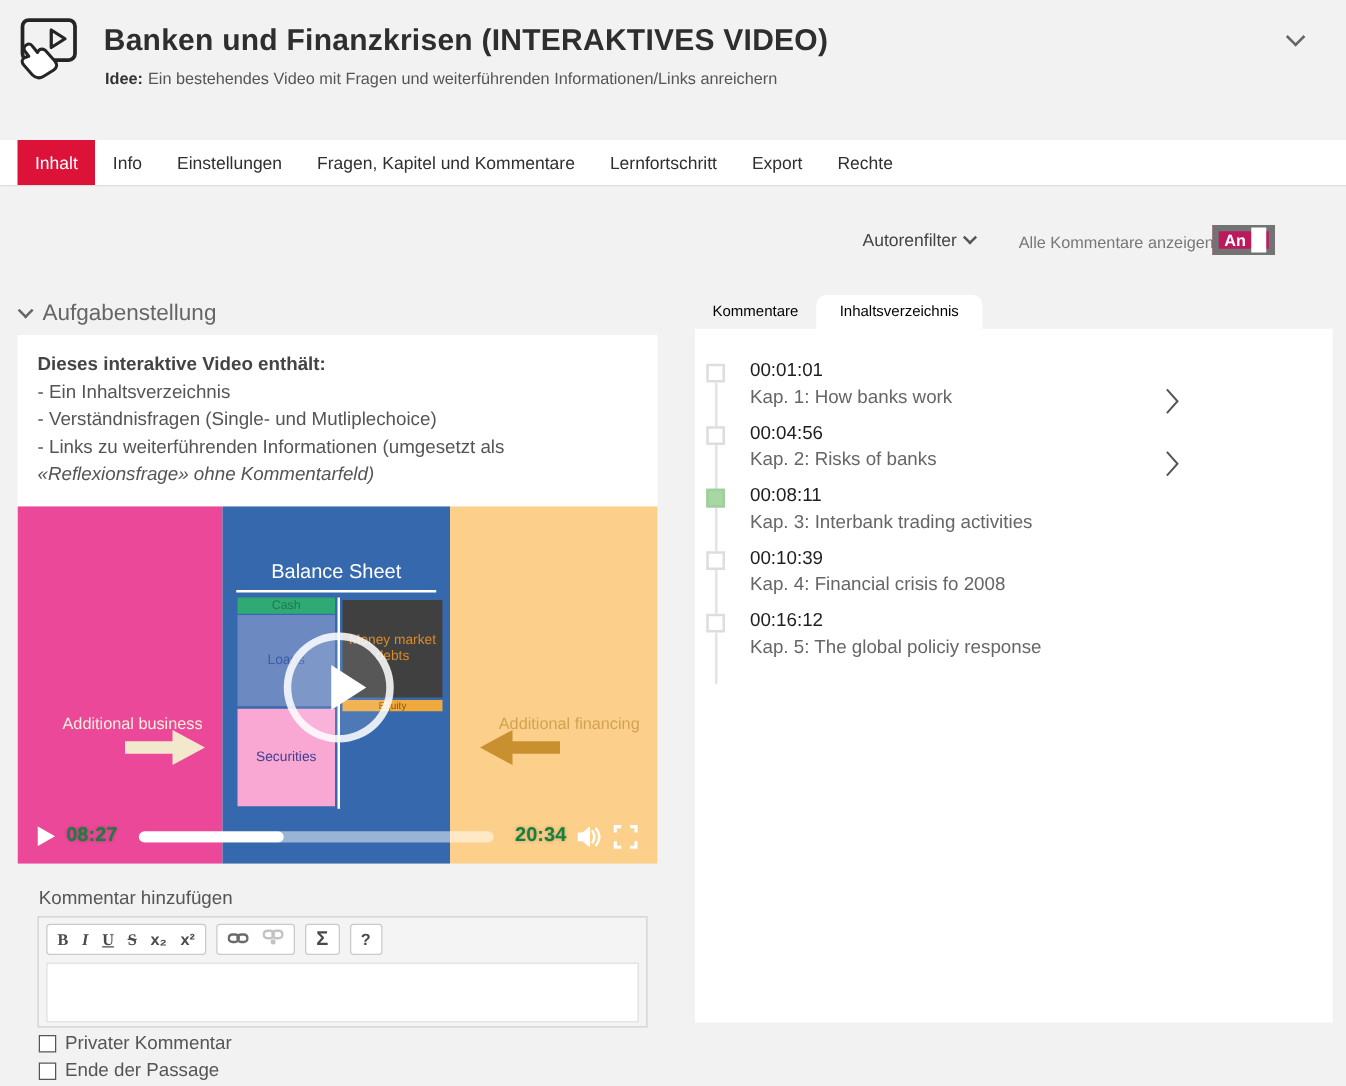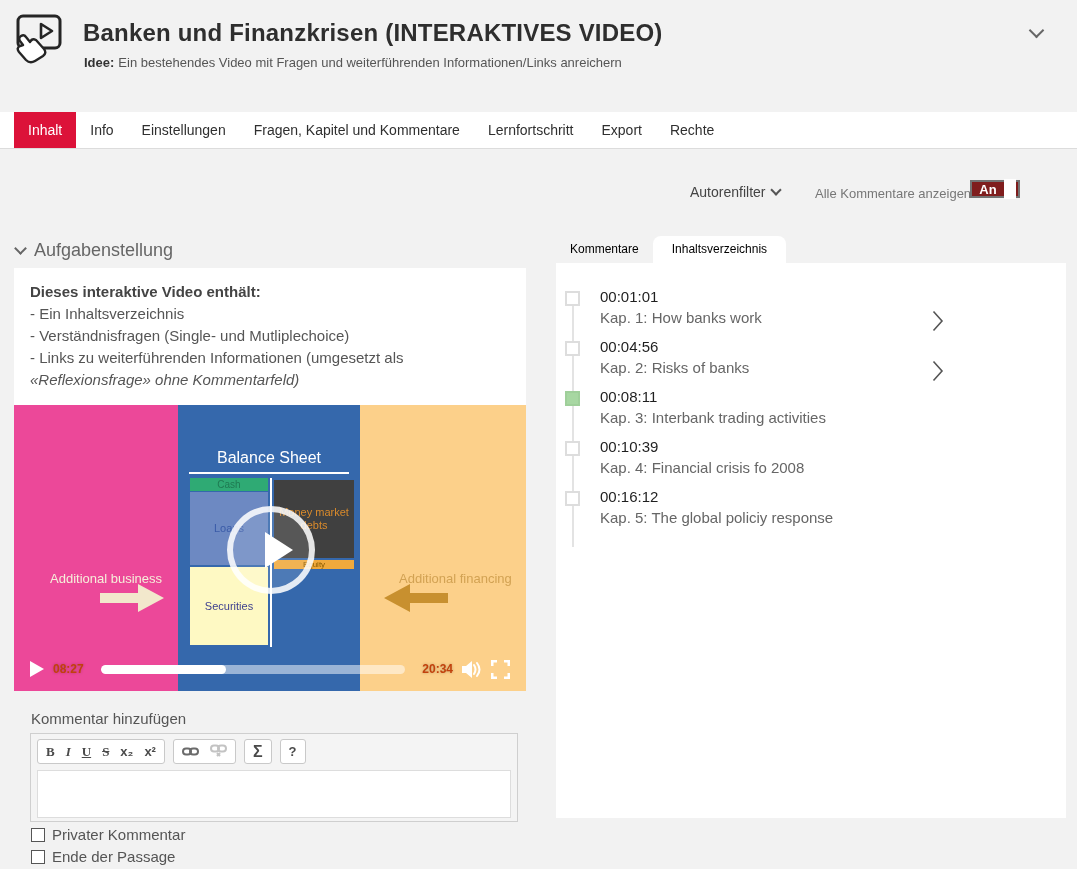--- a/index.html
+++ b/index.html
@@ -20,22 +20,22 @@
   .chev-down { display:inline-block; width:11px; height:11px; border-right:2px solid #666; border-bottom:2px solid #666; transform:rotate(45deg); }
   
   .tabbar { position:absolute; top:112px; left:0; width:1077px; height:37px; background:#fff;
             border-bottom:1px solid #dcdcdc; display:flex; align-items:stretch; padding-left:14px; }
   .tab { display:flex; align-items:center; padding:0 14px; font-size:14px; color:#2f2f2f; cursor:pointer; white-space:nowrap; }
   .tab.active { background:#dc1239; color:#fff; }
   
   .author-filter { position:absolute; top:184px; left:690px; font-size:14px; color:#444; display:flex; align-items:center; gap:7px; cursor:pointer; }
   .author-filter .chev-down { width:8px; height:8px; border-color:#555; margin-top:-4px; }
   .show-comments-label { position:absolute; top:186px; left:815px; font-size:13px; color:#777; }
-  .toggle { position:absolute; top:180px; left:970px; width:50px; height:18px; background:#7f1d1d;
-            border:2px solid #737373; display:flex; align-items:center; cursor:pointer; }
+  .toggle { position:absolute; top:180px; left:970px; width:50px; height:24px; background:#be185d;
+            border:5px solid #737373; display:flex; align-items:center; cursor:pointer; }
   .toggle .on-label { flex:1; text-align:center; color:#fff; font-size:13px; font-weight:700; }
   .toggle .knob { width:12px; height:20px; background:#fff; margin-right:2px; }
   
   .task-header { position:absolute; top:240px; left:16px; font-size:18px; color:#666; display:flex; align-items:center; gap:9px; cursor:pointer; }
   .task-header .chev-down { width:9px; height:9px; border-color:#666; margin-top:-4px; }
   .info-box { position:absolute; top:268px; left:14px; width:512px; background:#fff; padding:13px 16px 15px; font-size:15px; line-height:22px; color:#555; }
   .info-box .heading { font-weight:700; color:#444; }
   .info-box .it { font-style:italic; }
   
   .video { position:absolute; top:405px; left:14px; width:512px; height:286px; display:flex; overflow:hidden; }
@@ -44,34 +44,34 @@
   .vp-right { flex:1; background:#fcd08a; position:relative; }
   .bs-title { margin-top:44px; text-align:center; color:#fff; font-size:16px; }
   .bs-line { width:160px; height:2px; background:#fff; margin:5px auto 4px; }
   .bs-cols { display:flex; padding-left:12px; }
   .bs-col-l { width:78px; }
   .bs-divider { width:2px; background:#fff; margin:0 2px; height:169px; }
   .bs-col-r { width:80px; }
   .bs-box { display:flex; align-items:center; justify-content:center; text-align:center; font-size:11px; line-height:13px; }
   .box-cash       { height:13px; background:#2faa74; color:#1f7a52; font-size:10px; }
   .box-loans      { height:73px; background:#6d89c2; color:#3a5ba8; margin-top:1px; }
-  .box-securities { height:78px; background:#fef9c3; color:#3d3f8f; margin-top:2px; }
+  .box-securities { height:78px; background:#f9a8d4; color:#3d3f8f; margin-top:2px; }
   .box-deposits   { height:76px; background:#fbdf8d; color:#e89a45; }
   .box-mmd        { height:78px; background:#404040; color:#d98a2b; margin-top:2px; }
   .box-equity     { height:9px;  background:#f0a93c; color:#8a5a00; font-size:8px; margin-top:2px; }
   .add-business  { position:absolute; left:36px; top:166px; color:#f6efda; font-size:13px; white-space:nowrap; }
   .add-financing { position:absolute; left:39px; top:166px; color:#d2a253; font-size:13px; white-space:nowrap; }
   .arrow-r { position:absolute; left:86px; top:177px; }
   .arrow-l { position:absolute; left:22px; top:177px; }
   .play-overlay { position:absolute; left:213px; top:101px; width:88px; height:88px; border-radius:50%;
                   border:6px solid rgba(255,255,255,.85); background:rgba(255,255,255,.12); cursor:pointer; }
   .play-overlay .tri { position:absolute; left:32px; top:20px; width:0; height:0;
                   border-left:28px solid #fff; border-top:18px solid transparent; border-bottom:18px solid transparent; }
   .controls { position:absolute; left:0; right:0; bottom:7px; height:30px; display:flex; align-items:center; padding:0 16px; gap:9px; }
-  .ctrl-time { color:#c2410c; font-size:12px; font-weight:700; text-shadow:0 0 3px rgba(0,0,0,.25); }
+  .ctrl-time { color:#15803d; font-size:16px; font-weight:700; text-shadow:0 0 3px rgba(0,0,0,.25); }
   .progress { flex:1; height:9px; border-radius:5px; background:rgba(255,255,255,.5); overflow:hidden; margin:0 8px; cursor:pointer; }
   .progress .fill { height:100%; background:#fff; border-radius:5px; }
   .ctrl-icon { display:flex; align-items:center; cursor:pointer; }
   
   .comment-label { position:absolute; top:710px; left:31px; font-size:15px; color:#555; }
   .editor { position:absolute; top:733px; left:30px; width:488px; height:89px; background:#f4f4f4; border:1px solid #cfcfcf; padding:5px 6px; }
   .toolbar { display:flex; gap:8px; align-items:flex-start; }
   .tgroup { background:#fff; border:1px solid #c9c9c9; border-radius:3px; display:flex; align-items:center; height:25px; padding:0 8px; gap:11px; }
   .tbtn { font-size:13px; font-weight:700; color:#4a4a4a; cursor:pointer; font-family:"Liberation Serif", serif; }
   .tbtn.u { text-decoration:underline; }

